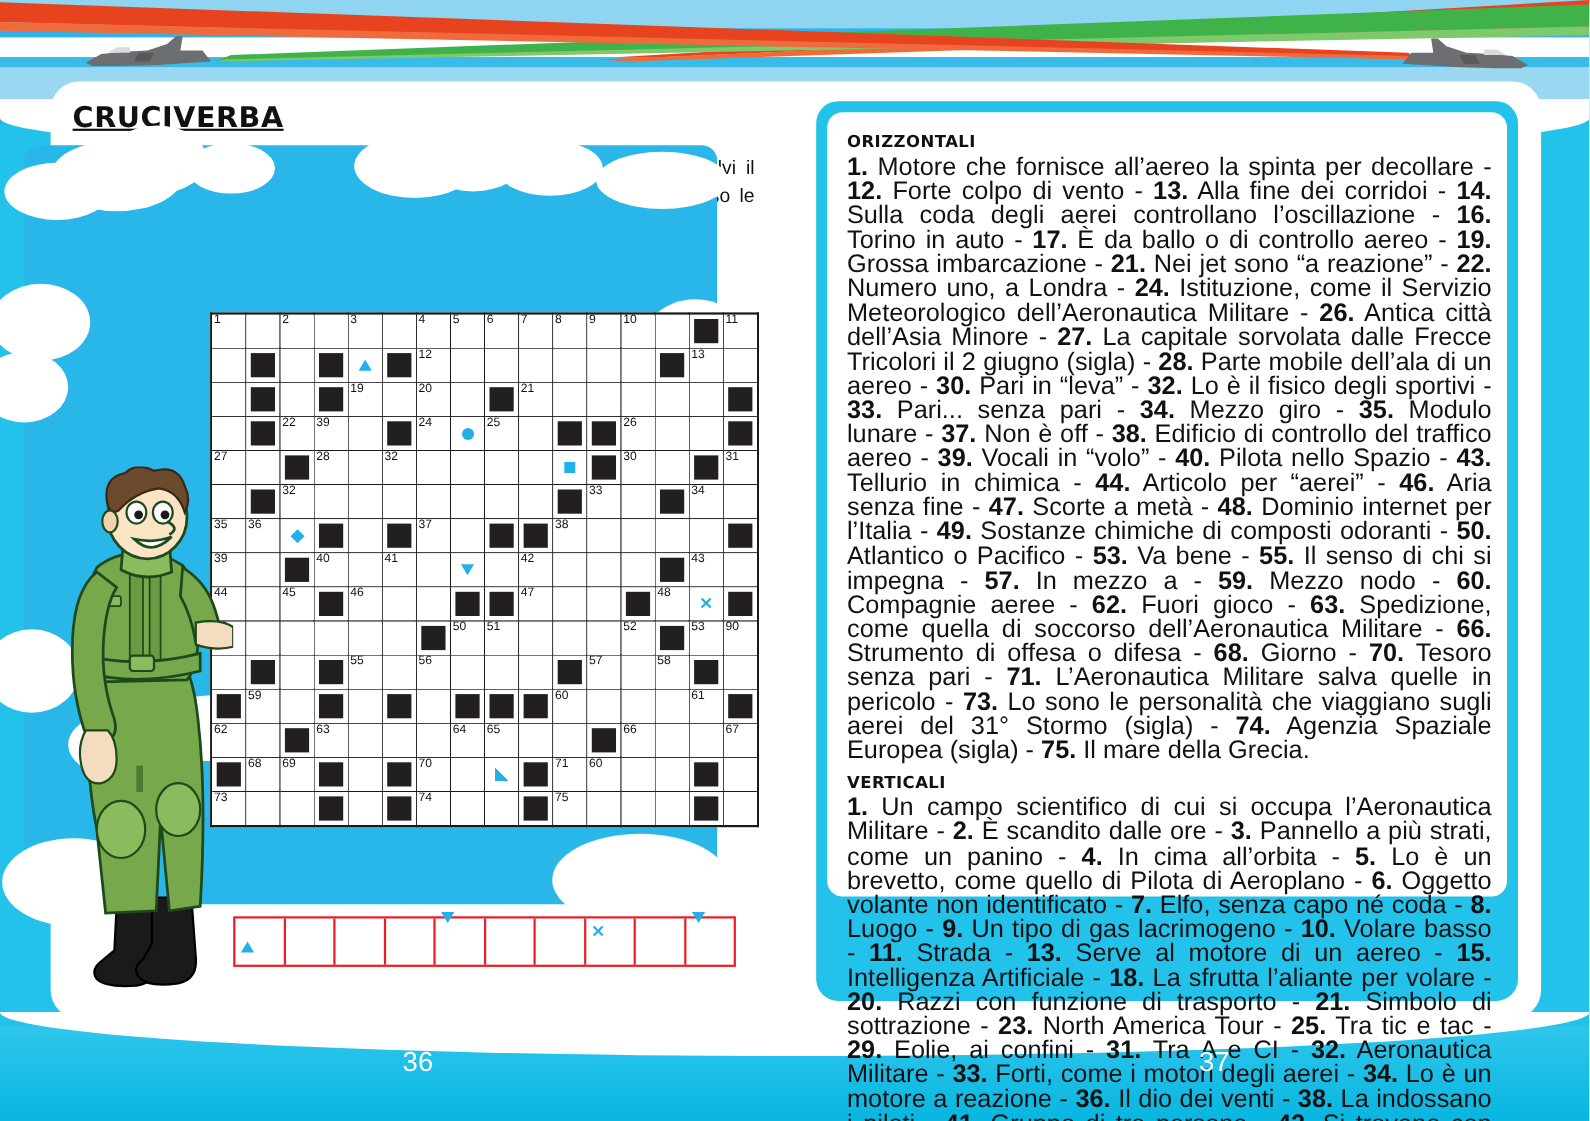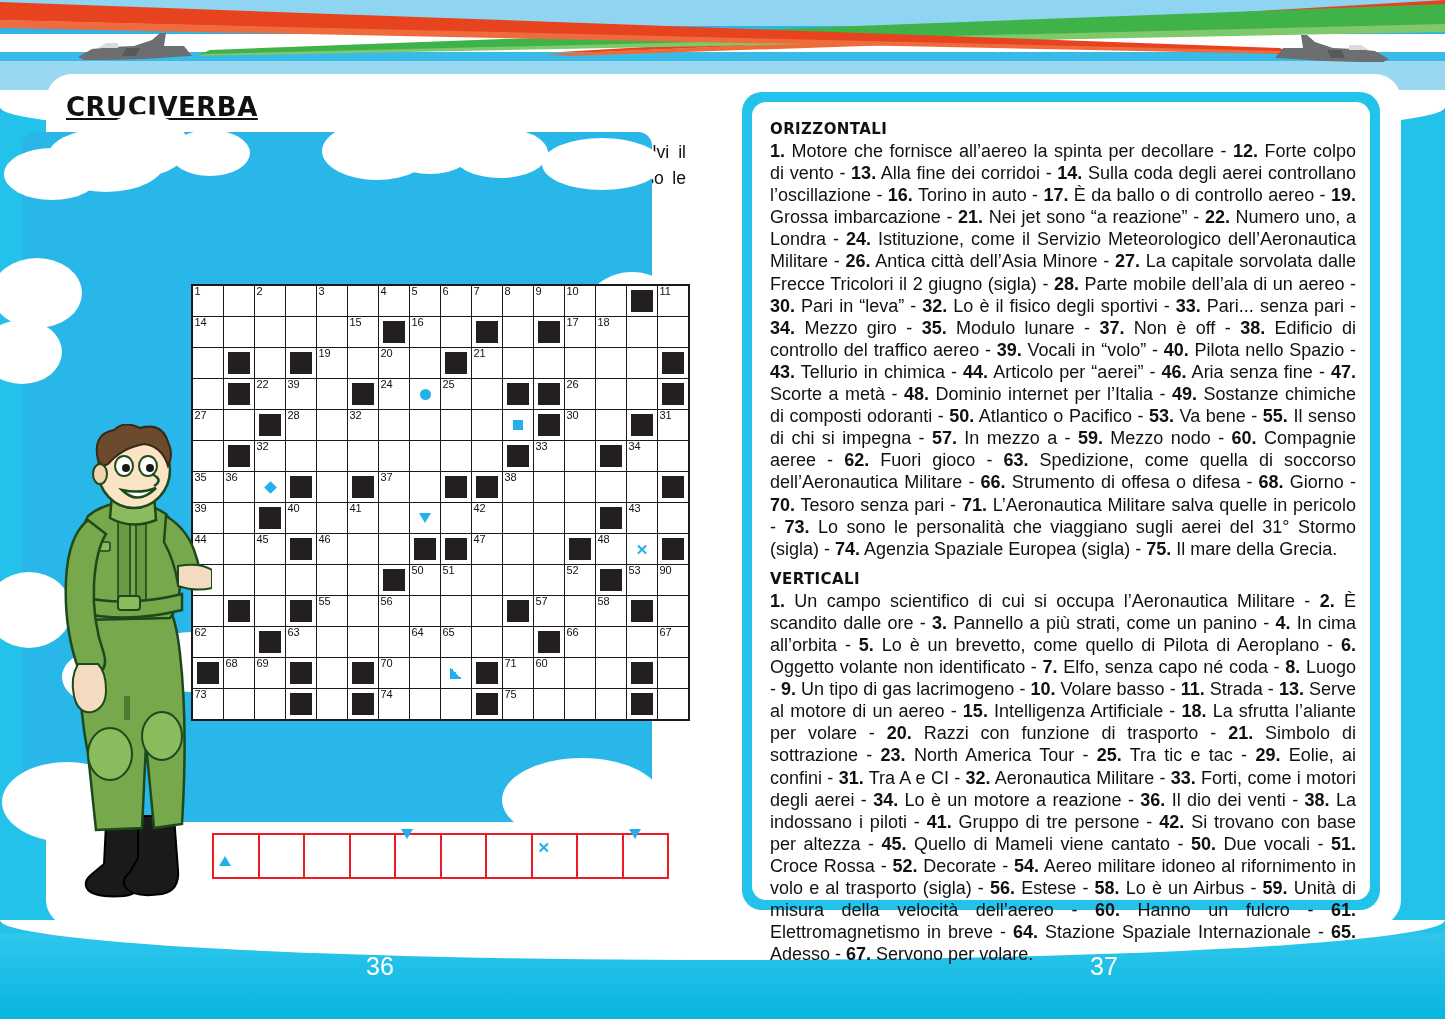--- a/index.html
+++ b/index.html
@@ -67,26 +67,26 @@
 
   
   #answers{position:absolute;left:212px;top:833px;display:flex;border:2.5px solid #ee1b24;background:#fff;}
   #answers .abox{width:43.5px;height:42px;border-right:2.5px solid #ee1b24;position:relative;}
   #answers .abox:last-child{border-right:none;}
   #answers .abox .sym{position:absolute;left:5px;top:4px;}
 
   
   #right{position:absolute;left:742px;top:92px;width:638px;height:818px;
     background:#23c2ea;border-radius:20px;}
-  #cluecard{position:absolute;left:752px;top:102px;width:618px;height:798px;
+  #cluecard{position:absolute;left:752px;top:102px;width:618px;height:713px;
     background:#ffffff;border-radius:14px;padding:0;}
   .clues{position:absolute;left:18px;top:18px;width:586px;}
   .clue-head{font-family:"DejaVu Sans", sans-serif;font-weight:bold;font-size:15px;
     letter-spacing:.4px;color:#111;margin:0 0 2px 0;}
-  .clue-body{font-size:18px;line-height:22.1px;color:#111;text-align:justify;
+  .clue-body{font-size:23px;line-height:22.1px;color:#111;text-align:justify;
     font-family:"Liberation Sans", sans-serif;margin:0 0 10px 0;
     -webkit-hyphens:none;hyphens:none;}
   .clue-body b{font-weight:bold;}
 
   
   #mascot{position:absolute;left:62px;top:424px;width:150px;height:490px;}
 
   
   .pgnum{position:absolute;top:952px;color:#ffffff;font-size:25px;
     font-family:"Liberation Sans", sans-serif;}
@@ -212,45 +212,43 @@
           <td>
             <span class="n">10</span>
           </td>
           <td></td>
           <td class="blk"></td>
           <td>
             <span class="n">11</span>
           </td>
         </tr>
         <tr>
-          <td>
-            <span class="n">14</span>
-          </td>
-          <td></td>
-          <td></td>
-          <td></td>
-          <td></td>
-          <td>
-            <span class="n">15</span>
-          </td>
-          <td class="blk"></td>
-          <td>
-            <span class="n">16</span>
-          </td>
-          <td></td>
-          <td class="blk"></td>
-          <td></td>
-          <td class="blk"></td>
-          <td>
-            <span class="n">17</span>
-          </td>
-          <td>
-            <span class="n">18</span>
-          </td>
-          <td></td>
+          <td></td>
+          <td class="blk"></td>
+          <td></td>
+          <td class="blk"></td>
+          <td>
+            <span class="sym">
+              <span class="s-tri-up"></span>
+            </span>
+          </td>
+          <td class="blk"></td>
+          <td>
+            <span class="n">12</span>
+          </td>
+          <td></td>
+          <td></td>
+          <td></td>
+          <td></td>
+          <td></td>
+          <td></td>
+          <td class="blk"></td>
+          <td>
+            <span class="n">13</span>
+          </td>
           <td></td>
         </tr>
         <tr>
           <td></td>
           <td class="blk"></td>
           <td></td>
           <td class="blk"></td>
           <td>
             <span class="n">19</span>
           </td>
@@ -500,20 +498,44 @@
           <td class="blk"></td>
           <td>
             <span class="n">57</span>
           </td>
           <td></td>
           <td>
             <span class="n">58</span>
           </td>
           <td class="blk"></td>
           <td></td>
+        </tr>
+        <tr>
+          <td class="blk"></td>
+          <td>
+            <span class="n">59</span>
+          </td>
+          <td></td>
+          <td class="blk"></td>
+          <td></td>
+          <td class="blk"></td>
+          <td></td>
+          <td class="blk"></td>
+          <td class="blk"></td>
+          <td class="blk"></td>
+          <td>
+            <span class="n">60</span>
+          </td>
+          <td></td>
+          <td></td>
+          <td></td>
+          <td>
+            <span class="n">61</span>
+          </td>
+          <td class="blk"></td>
         </tr>
         <tr>
           <td>
             <span class="n">62</span>
           </td>
           <td></td>
           <td class="blk"></td>
           <td>
             <span class="n">63</span>
           </td>

